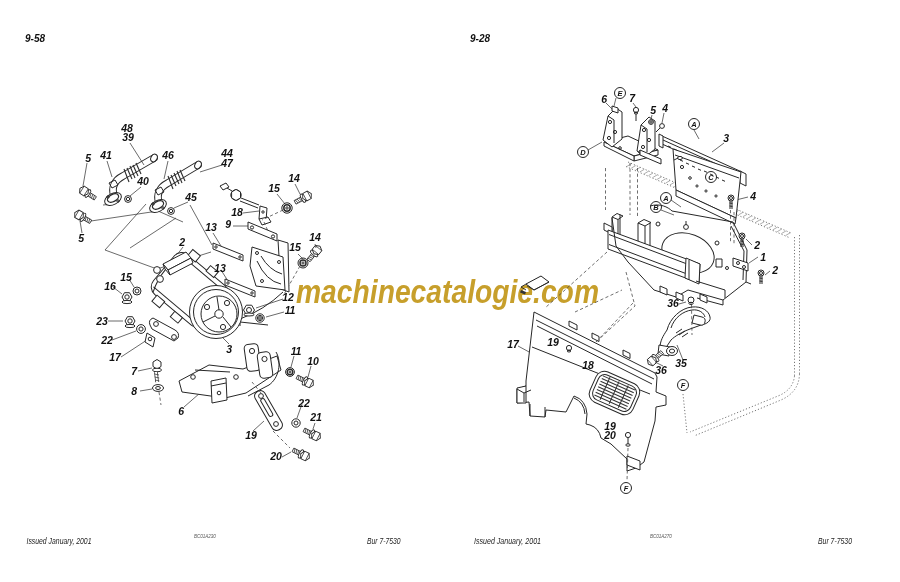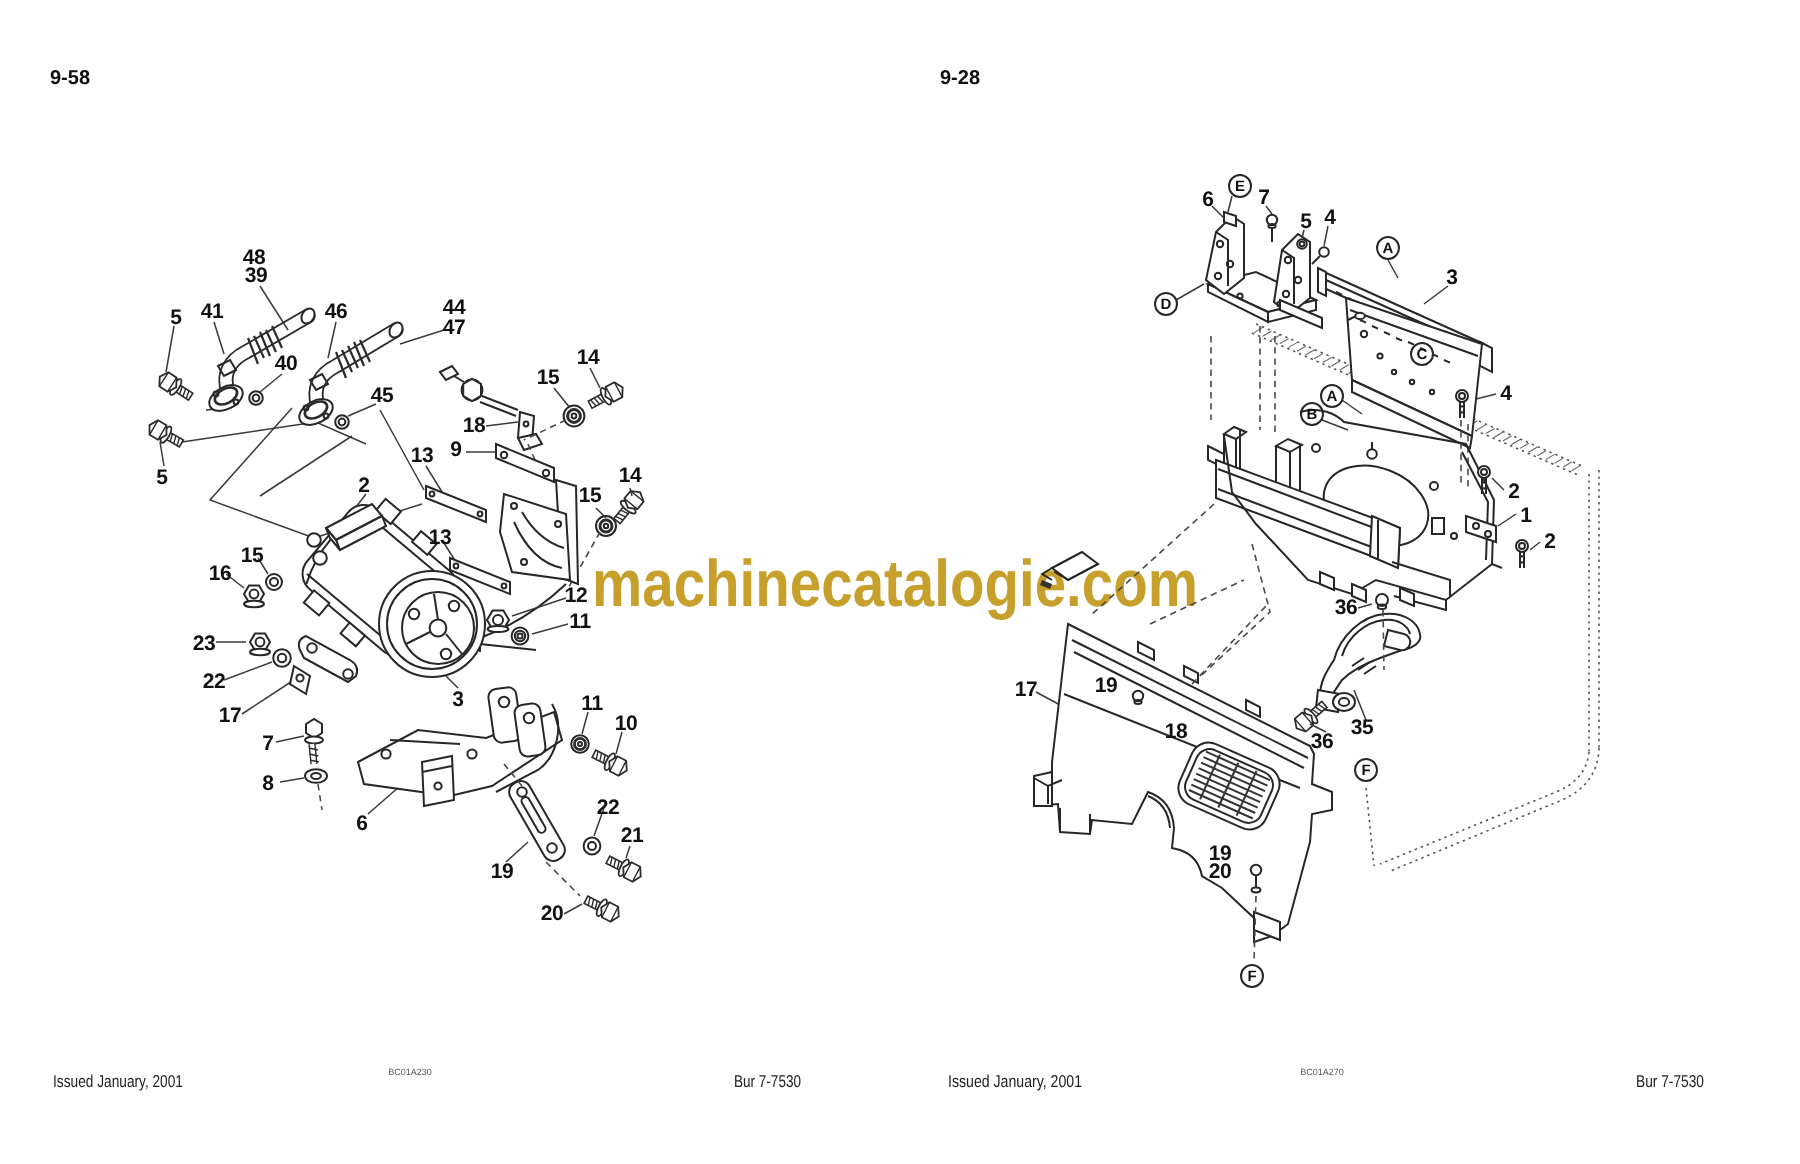--- a/index.html
+++ b/index.html
@@ -1,16 +1,16 @@
 <!DOCTYPE html>
 <html><head>
 <meta charset="utf-8">
 <style>
 html,body{margin:0;padding:0;background:#ffffff;}
-#page{position:relative;width:900px;height:582px;background:#ffffff;overflow:hidden;}
+#page{position:relative;width:900px;height:582px;background:#ffffff;overflow:hidden;font-style:italic;}
 svg{position:absolute;top:0;left:0;}
 text{font-family:"Liberation Sans",sans-serif;}
 .lbl{font-weight:bold;font-size:10.5px;fill:#111;text-anchor:middle;letter-spacing:-0.2px;}
 .hdr{font-weight:bold;font-size:10px;fill:#111;}
 .ftr{font-size:8.6px;fill:#222;}
 .tiny{font-size:4.5px;fill:#555;text-anchor:middle;}
 .ln{stroke:#272727;stroke-width:1;fill:none;}
 .lnw{stroke:#272727;stroke-width:1;fill:#ffffff;}
 .thin{stroke:#3a3a3a;stroke-width:0.75;fill:none;}
 .dash{stroke:#4a4a4a;stroke-width:0.8;fill:none;stroke-dasharray:3.2 2.4;}

